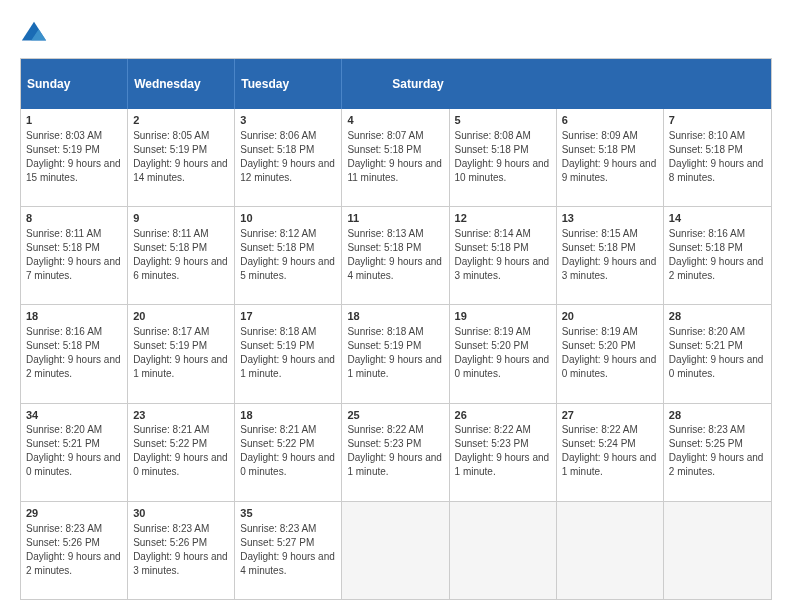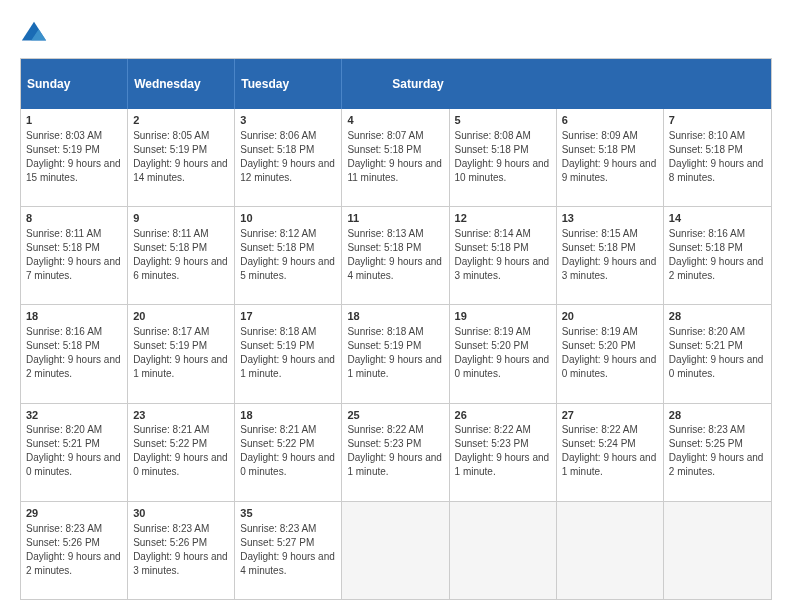--- a/index.html
+++ b/index.html
@@ -165,21 +165,21 @@
         <div class="cal-row">
           <div class="cal-cell"><span class="day-num">18</span><span class="info">Sunrise: 8:16 AM<br>Sunset: 5:18 PM<br>Daylight: 9 hours and 2 minutes.</span></div>
           <div class="cal-cell"><span class="day-num">20</span><span class="info">Sunrise: 8:17 AM<br>Sunset: 5:19 PM<br>Daylight: 9 hours and 1 minute.</span></div>
           <div class="cal-cell"><span class="day-num">17</span><span class="info">Sunrise: 8:18 AM<br>Sunset: 5:19 PM<br>Daylight: 9 hours and 1 minute.</span></div>
           <div class="cal-cell"><span class="day-num">18</span><span class="info">Sunrise: 8:18 AM<br>Sunset: 5:19 PM<br>Daylight: 9 hours and 1 minute.</span></div>
           <div class="cal-cell"><span class="day-num">19</span><span class="info">Sunrise: 8:19 AM<br>Sunset: 5:20 PM<br>Daylight: 9 hours and 0 minutes.</span></div>
           <div class="cal-cell"><span class="day-num">20</span><span class="info">Sunrise: 8:19 AM<br>Sunset: 5:20 PM<br>Daylight: 9 hours and 0 minutes.</span></div>
           <div class="cal-cell"><span class="day-num">28</span><span class="info">Sunrise: 8:20 AM<br>Sunset: 5:21 PM<br>Daylight: 9 hours and 0 minutes.</span></div>
         </div>
         <div class="cal-row">
-          <div class="cal-cell"><span class="day-num">32</span><span class="info">Sunrise: 8:20 AM<br>Sunset: 5:21 PM<br>Daylight: 9 hours and 0 minutes.</span></div>
+          <div class="cal-cell"><span class="day-num">34</span><span class="info">Sunrise: 8:20 AM<br>Sunset: 5:21 PM<br>Daylight: 9 hours and 0 minutes.</span></div>
           <div class="cal-cell"><span class="day-num">23</span><span class="info">Sunrise: 8:21 AM<br>Sunset: 5:22 PM<br>Daylight: 9 hours and 0 minutes.</span></div>
           <div class="cal-cell"><span class="day-num">18</span><span class="info">Sunrise: 8:21 AM<br>Sunset: 5:22 PM<br>Daylight: 9 hours and 0 minutes.</span></div>
           <div class="cal-cell"><span class="day-num">25</span><span class="info">Sunrise: 8:22 AM<br>Sunset: 5:23 PM<br>Daylight: 9 hours and 1 minute.</span></div>
           <div class="cal-cell"><span class="day-num">26</span><span class="info">Sunrise: 8:22 AM<br>Sunset: 5:23 PM<br>Daylight: 9 hours and 1 minute.</span></div>
           <div class="cal-cell"><span class="day-num">27</span><span class="info">Sunrise: 8:22 AM<br>Sunset: 5:24 PM<br>Daylight: 9 hours and 1 minute.</span></div>
           <div class="cal-cell"><span class="day-num">28</span><span class="info">Sunrise: 8:23 AM<br>Sunset: 5:25 PM<br>Daylight: 9 hours and 2 minutes.</span></div>
         </div>
         <div class="cal-row">
           <div class="cal-cell"><span class="day-num">29</span><span class="info">Sunrise: 8:23 AM<br>Sunset: 5:26 PM<br>Daylight: 9 hours and 2 minutes.</span></div>
           <div class="cal-cell"><span class="day-num">30</span><span class="info">Sunrise: 8:23 AM<br>Sunset: 5:26 PM<br>Daylight: 9 hours and 3 minutes.</span></div>

